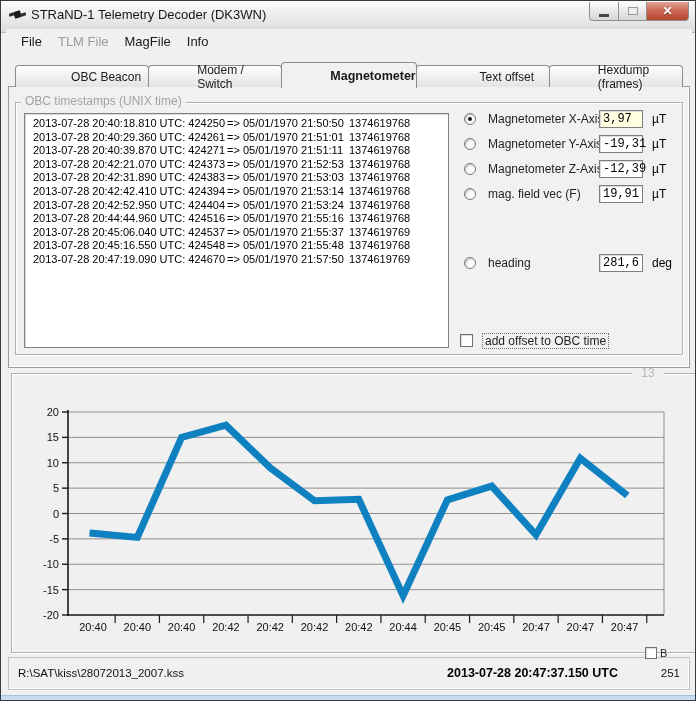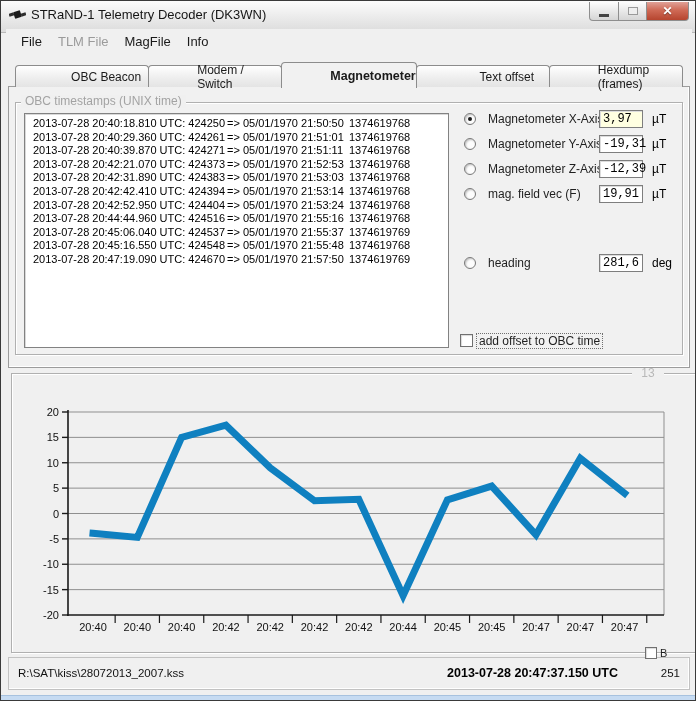--- a/index.html
+++ b/index.html
@@ -91,21 +91,21 @@
     background:#fff; border:1px solid #7e7e7e; box-shadow:inset 1px 1px 0 #dcdcdc;
     font-size:12px; color:#000; padding:1px 3px;font-family:Liberation Mono, monospace; }
   .valuebox.highlight { background:#ffffe1; }
   .reading-unit { position:absolute; left:196px; top:3px; font-size:12px; color:#000000; }
 
   
   .offset-check { position:absolute; left:451px; top:244px; height:16px; }
   .checkbox { display:inline-block; width:13px; height:13px; background:#fff;
     border:1px solid #707070; box-shadow:inset 1px 1px 1px rgba(0,0,0,.15);
     vertical-align:middle; }
-  .offset-label { font-size:12px; color:#1f1f1f; margin-left:3px;
+  .offset-label { font-size:12px; color:#1f1f1f; margin-left:9px;
     border:1px dotted #6f6f6f; padding:0 2px; vertical-align:middle; }
 
   
   .chart-group { left:10px; top:372px; width:688px; height:280px; }
   .chart-caption { left:631px; top:366px; width:32px; text-align:center;
     color:#b8b8b8; font-size:12px; }
   .chart-svg { position:absolute; left:0; top:0; }
   .chart-svg text { font-family:"Liberation Sans", sans-serif; }
   .b-check { position:absolute; left:644px; top:642px; z-index:7; }
   .b-check .checkbox { width:12px; height:12px; }

